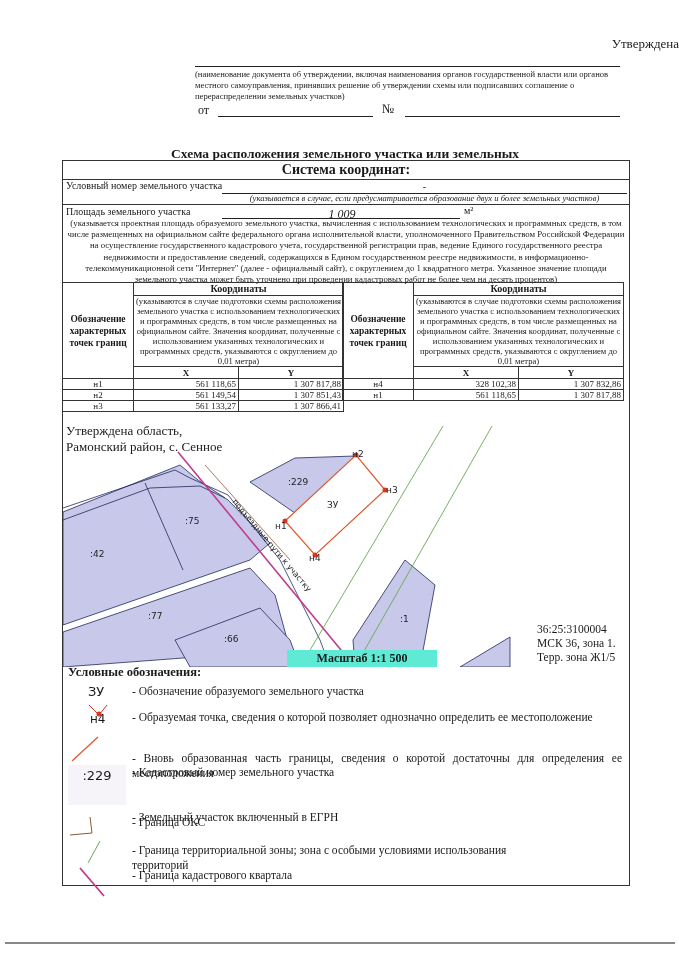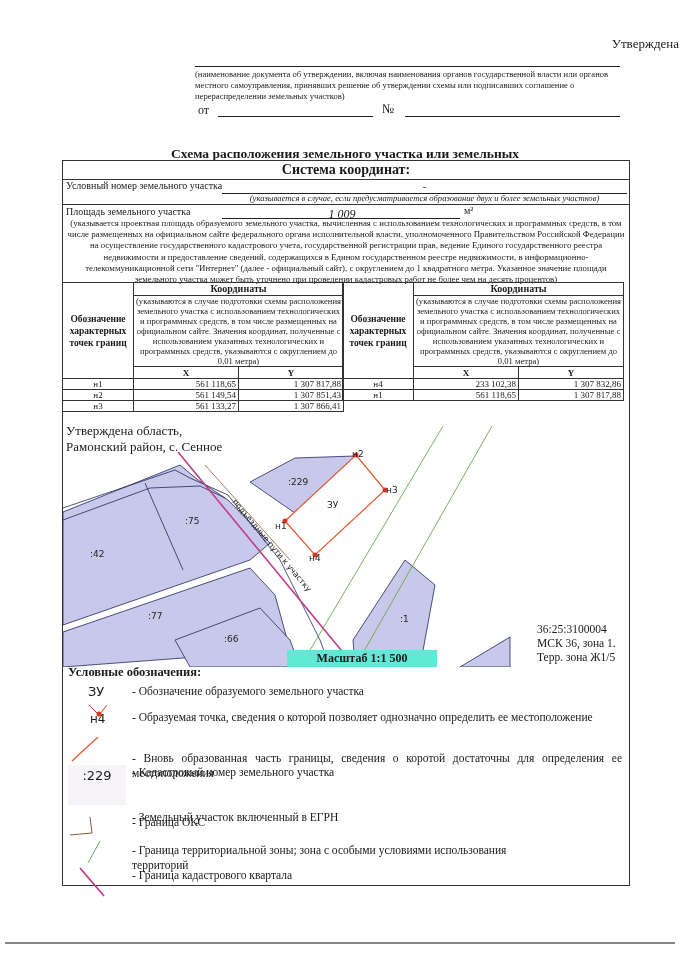--- a/index.html
+++ b/index.html
@@ -116,21 +116,21 @@
   </tr>
   <tr>
         <td class="hdr-note" colspan="2">(указываются в случае подготовки схемы расположения земельного участка с использованием технологических и программных средств, в том числе размещенных на официальном сайте. Значения координат, полученные с использованием указанных технологических и программных средств, указываются с округлением до 0,01 метра)</td>
       </tr>
   <tr>
     <td class="hdr-xy" style="width:100px;">X</td>
     <td class="hdr-xy" style="width:100px;">Y</td>
   </tr>
   <tr>
     <td class="cell-pt">н4</td>
-    <td class="cell-num">233 102,38</td>
+    <td class="cell-num">328 102,38</td>
     <td class="cell-num">1 307 832,86</td>
   </tr>
   <tr>
     <td class="cell-pt">н1</td>
     <td class="cell-num">561 118,65</td>
     <td class="cell-num">1 307 817,88</td>
   </tr>
 </tbody>
   </table>
 

